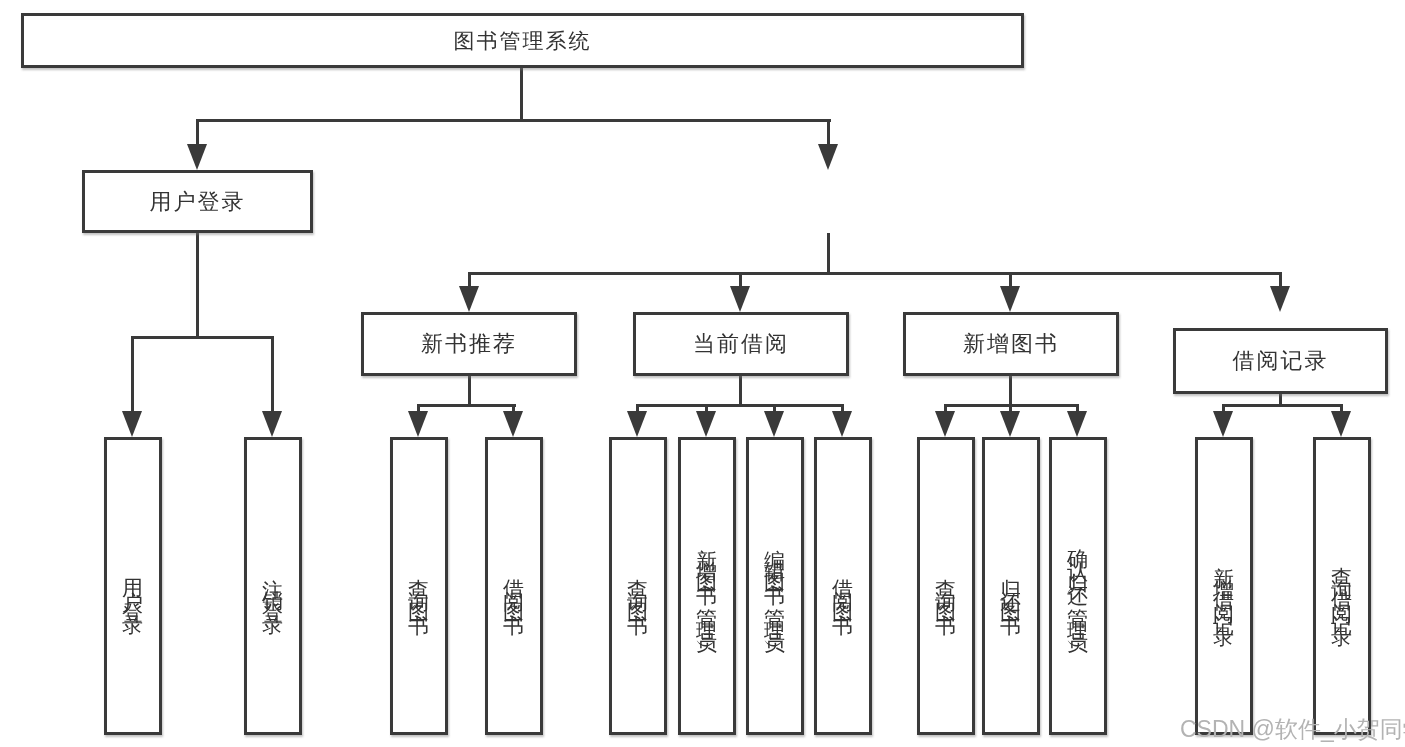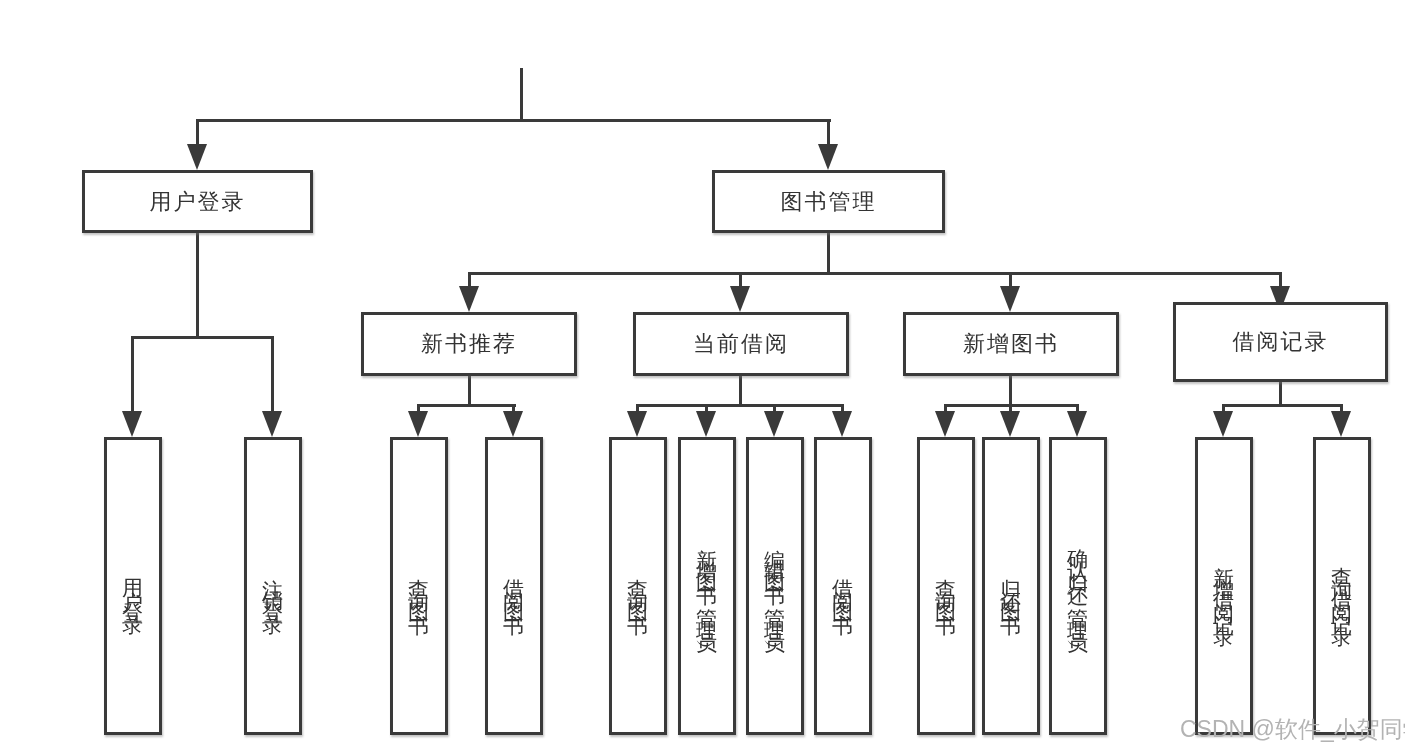--- a/index.html
+++ b/index.html
@@ -62,38 +62,38 @@
     color: #b3b3b3;
     white-space: nowrap;
     z-index: 3;
   }
 </style>
 </head>
 <body>
 
 <div id="canvas">
 
+  <div class="box root" style="left:21px; top:13px; width:1003px; height:55px;">
+    <span class="lbl">图书管理系统</span>
+  </div>
 
   <div class="box" style="left:82px; top:170px; width:231px; height:63px;">
     <span class="lbl">用户登录</span>
-  </div>
-  <div class="box" style="left:712px; top:170px; width:233px; height:63px;">
-    <span class="lbl">图书管理</span>
   </div>
 
   <div class="box" style="left:361px; top:312px; width:216px; height:64px;">
     <span class="lbl">新书推荐</span>
   </div>
   <div class="box" style="left:633px; top:312px; width:216px; height:64px;">
     <span class="lbl">当前借阅</span>
   </div>
   <div class="box" style="left:903px; top:312px; width:216px; height:64px;">
     <span class="lbl">新增图书</span>
   </div>
-  <div class="box" style="left:1173px; top:302px; width:215px; height:80px;">
+  <div class="box" style="left:1173px; top:328px; width:215px; height:66px;">
     <span class="lbl">借阅记录</span>
   </div>
 
   <div class="box leaf" style="left:104px; top:437px; width:58px; height:298px;">
     <span class="lbl">用户登录</span>
   </div>
   <div class="box leaf" style="left:244px; top:437px; width:58px; height:298px;">
     <span class="lbl">注销登录</span>
   </div>
   <div class="box leaf" style="left:390px; top:437px; width:58px; height:298px;">

